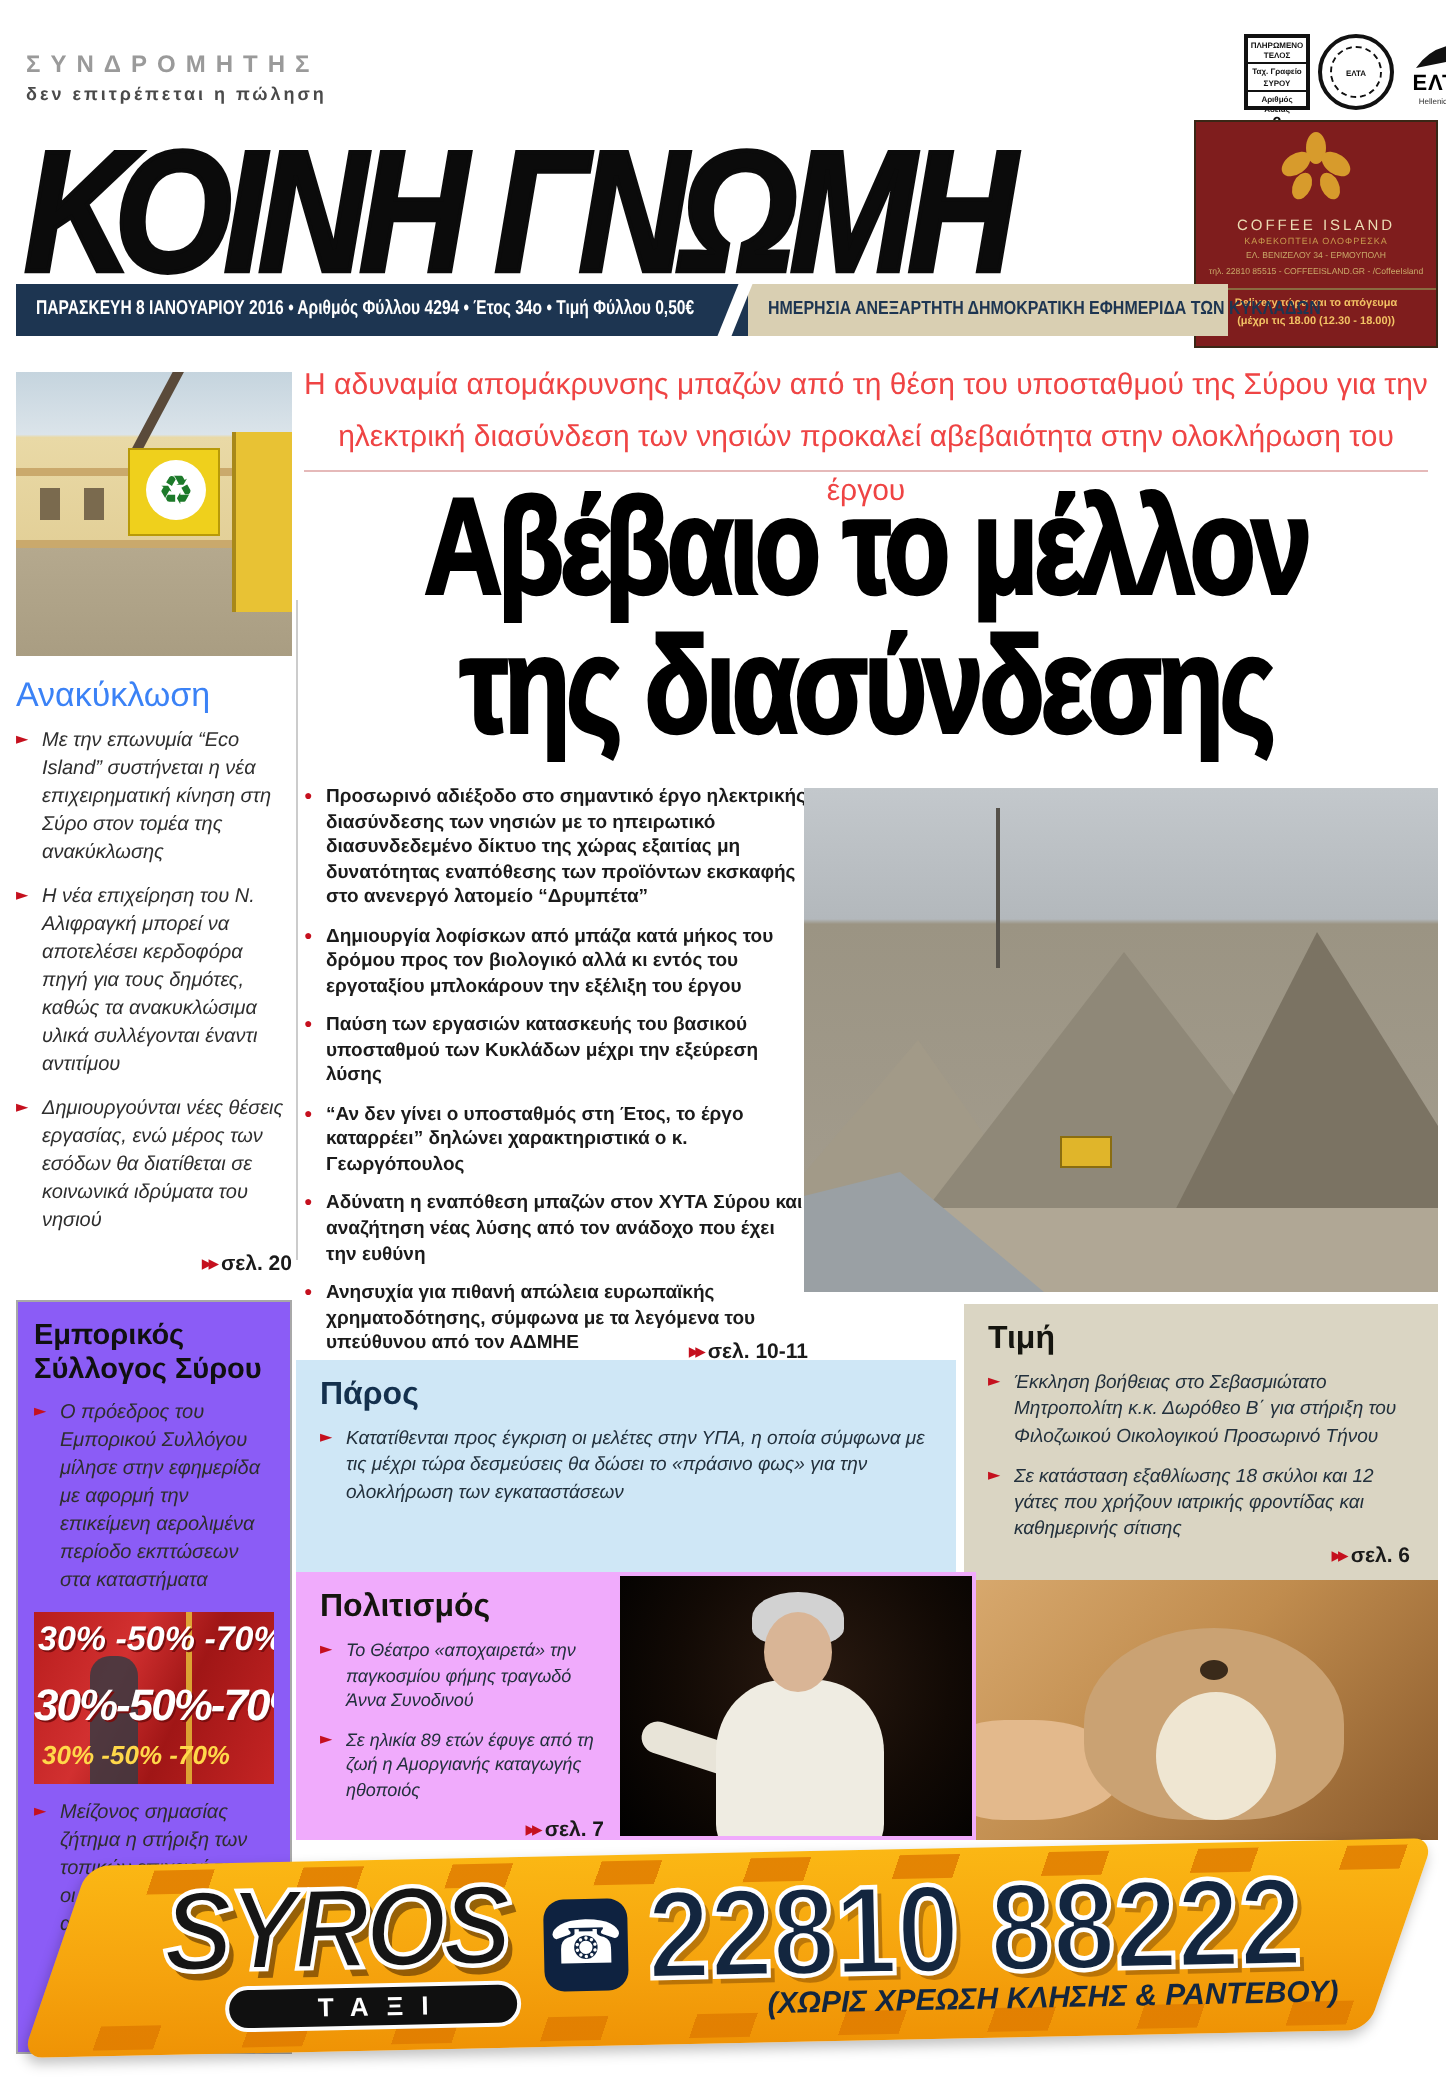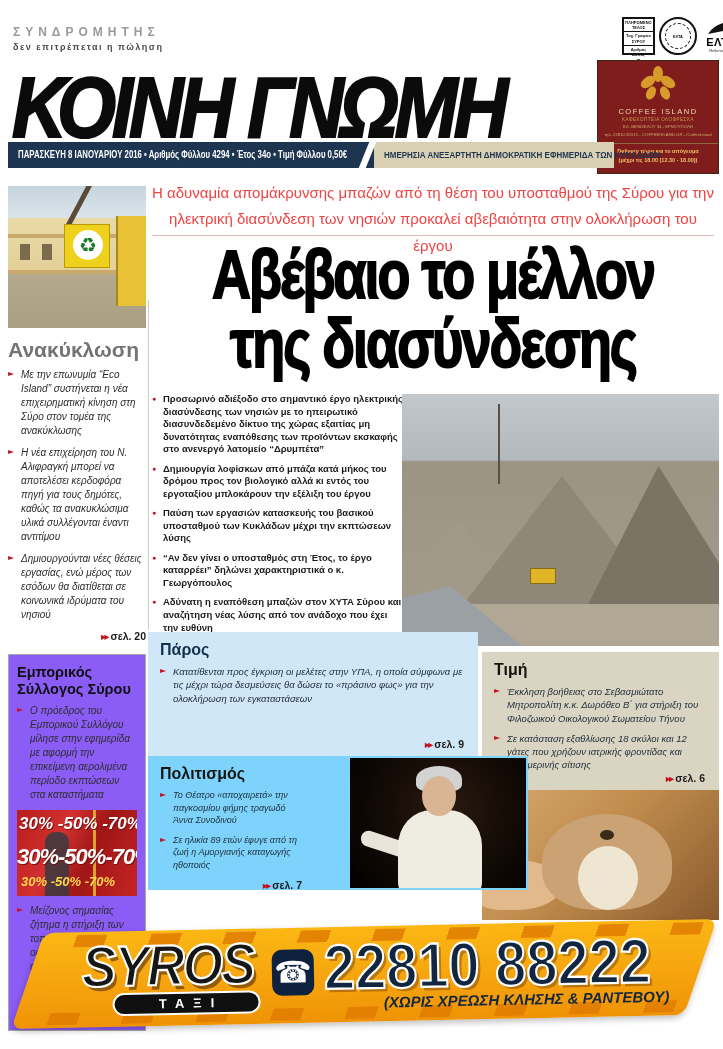--- a/index.html
+++ b/index.html
@@ -69,21 +69,21 @@
 
   .photo { position:relative; overflow:hidden; }
   .photo-recycle { width:138px; height:142px; background:linear-gradient(#c5d4de 0%, #dbe4ea 22%, #e9d9a6 23%, #e3d098 60%, #b5a98e 61%, #a99d82 100%); }
   .photo-recycle .stripe { position:absolute; left:0; right:0; height:4px; background:#caa96c; }
   .photo-recycle .crane { position:absolute; left:68px; top:-6px; width:5px; height:52px; background:#5a4a3a; transform:rotate(28deg); }
   .photo-recycle .bin { position:absolute; left:56px; top:38px; width:46px; height:44px; background:#efd01c; border:1px solid #b89a08; }
   .photo-recycle .bin .sym { position:absolute; left:8px; top:5px; width:30px; height:30px; background:#fff; border-radius:50%; color:#1d7a2a; font-size:20px; line-height:30px; text-align:center; font-family:"DejaVu Sans", sans-serif; }
   .photo-recycle .truck { position:absolute; right:0px; top:30px; width:30px; height:90px; background:#e8c234; border-left:2px solid #a8881a; }
   .photo-recycle .win { position:absolute; width:10px; height:16px; background:#7a6a4e; }
 
-  .rail-title { font-size:21px; font-weight:bold; color:#737373; margin:10px 0 6px; }
+  .rail-title { font-size:17px; font-weight:normal; color:#3b82f6; margin:10px 0 6px; }
   ul.blist { list-style:none; }
   ul.blist li { position:relative; padding-left:13px; margin-bottom:8px; font-size:10px; line-height:1.4; color:#2e2e2e;font-style:italic; }
   ul.blist li .mk::before { content:"►"; position:absolute; left:0; top:0; color:#c5101e; font-size:8px; font-family:"DejaVu Sans", sans-serif; }
   .pageref { text-align:right; font-size:10.5px; font-weight:bold; color:#1a1a1a; margin-top:2px; }
   .pageref .arr::before { content:"▸▸"; color:#c5101e; margin-right:3px; font-family:"DejaVu Sans", sans-serif; letter-spacing:-2px; }
 
   .commerce-box { margin-top:12px; border:1px solid #a8a8a8; background:#8b5cf6; padding:9px 8px 8px; }
   .commerce-box .box-title { font-size:14.5px; font-weight:bold; color:#101010; line-height:1.15; margin-bottom:7px; }
   .photo-sale { width:120px; height:86px; background:linear-gradient(115deg,#b81d1d 0%, #d23030 35%, #a01616 60%, #c52424 100%); margin:4px 0 8px; position:relative; color:#fff; font-style:italic; font-weight:bold; overflow:hidden; }
   .photo-sale .r1 { position:absolute; top:4px; left:2px; font-size:17px; white-space:nowrap; text-shadow:1px 1px 0 #7a0e0e; }
@@ -107,34 +107,34 @@
   .photo-quarry .pile3 { position:absolute; left:-20px; bottom:36px; width:140px; height:90px; background:#a29a88; clip-path:polygon(0 100%, 55% 0, 100% 100%); }
   .photo-quarry .ground { position:absolute; left:0; bottom:0; width:100%; height:42px; background:#b0a795; }
   .photo-quarry .road { position:absolute; left:0; bottom:0; width:120px; height:60px; background:#9aa0a4; clip-path:polygon(0 100%, 100% 100%, 40% 0, 0 20%); }
   .photo-quarry .digger { position:absolute; left:128px; bottom:62px; width:26px; height:16px; background:#e0b52a; border:1px solid #8a6d10; }
   .photo-quarry .pole { position:absolute; left:96px; top:10px; width:2px; height:80px; background:#55514a; }
 
   
   .secbox { position:absolute; padding:9px 12px; }
   .secbox .sec-title { font-size:16px; font-weight:bold; margin-bottom:6px; }
   .secbox ul.blist li { font-size:9.5px; color:#22303c; margin-bottom:7px; }
-  .box-paros { left:148px; top:632px; width:330px; height:128px; background:#cfe7f6; }
+  .box-paros { left:148px; top:680px; width:330px; height:128px; background:#cfe7f6; }
   .box-paros .sec-title { color:#14304d; }
   .box-paros .pageref, .box-tinos .pageref { position:absolute; right:14px; }
   .box-paros .pageref { bottom:10px; }
   .box-tinos { left:482px; top:652px; width:237px; height:268px; background:#dad5c3; }
   .box-tinos .sec-title { color:#15150f; }
   .box-tinos .pageref { top:118px; }
   .photo-dog { position:absolute; left:0; bottom:0; width:237px; height:130px; background:linear-gradient(135deg,#d8a96e 0%, #c08c4e 45%, #8a5a2c 100%); }
   .photo-dog .body { position:absolute; left:60px; top:24px; width:130px; height:96px; background:#caa273; border-radius:50% 50% 40% 40%; }
   .photo-dog .chest { position:absolute; left:96px; top:56px; width:60px; height:64px; background:#efe6d2; border-radius:50%; }
   .photo-dog .nose { position:absolute; left:118px; top:40px; width:14px; height:10px; background:#3a2a1a; border-radius:50%; }
   .photo-dog .hand { position:absolute; left:-10px; top:70px; width:90px; height:50px; background:#e3b98c; border-radius:40% 60% 60% 40%; }
 
-  .box-culture { left:148px; top:756px; width:380px; height:134px; background:#7dd3fc; }
+  .box-culture { left:148px; top:786px; width:340px; height:134px; background:#f0abfc; }
   .box-culture .sec-title { color:#15150f; }
   .box-culture .col { width:142px; }
   .box-culture ul.blist li { font-size:9px; }
   .photo-actress { position:absolute; right:2px; top:2px; width:176px; height:130px; background:radial-gradient(circle at 55% 40%, #2a1a10 0%, #120a05 55%, #000 100%); }
   .photo-actress .dress { position:absolute; left:48px; top:52px; width:84px; height:90px; background:#efece2; border-radius:40% 40% 20% 20%; }
   .photo-actress .face { position:absolute; left:72px; top:18px; width:34px; height:40px; background:#d9b596; border-radius:50%; }
   .photo-actress .hair { position:absolute; left:66px; top:8px; width:46px; height:26px; background:#d2d2d2; border-radius:50% 50% 30% 30%; }
   .photo-actress .arm { position:absolute; left:10px; top:78px; width:50px; height:16px; background:#e8e4d8; border-radius:8px; transform:rotate(18deg); }
 
   
@@ -258,21 +258,21 @@
         <li><span class="mk"></span><span>Μείζονος σημασίας ζήτημα η στήριξη των τοπικών επιχειρήσεων, οι οποίες αντιμετωπίζουν σοβαρά προβλήματα βιωσιμότητας</span></li>
       </ul>
       <div class="pageref"><span class="arr"></span><span>σελ. 5</span></div>
     </div>
   </div>
 
   <div class="main-bullets">
     <ul class="dlist">
       <li><span class="mk"></span><span>Προσωρινό αδιέξοδο στο σημαντικό έργο ηλεκτρικής διασύνδεσης των νησιών με το ηπειρωτικό διασυνδεδεμένο δίκτυο της χώρας εξαιτίας μη δυνατότητας εναπόθεσης των προϊόντων εκσκαφής στο ανενεργό λατομείο “Δρυμπέτα”</span></li>
       <li><span class="mk"></span><span>Δημιουργία λοφίσκων από μπάζα κατά μήκος του δρόμου προς τον βιολογικό αλλά κι εντός του εργοταξίου μπλοκάρουν την εξέλιξη του έργου</span></li>
-      <li><span class="mk"></span><span>Παύση των εργασιών κατασκευής του βασικού υποσταθμού των Κυκλάδων μέχρι την εκπτώσεων λύσης</span></li>
+      <li><span class="mk"></span><span>Παύση των εργασιών κατασκευής του βασικού υποσταθμού των Κυκλάδων μέχρι την εξεύρεση λύσης</span></li>
       <li><span class="mk"></span><span>“Αν δεν γίνει ο υποσταθμός στη Έτος, το έργο καταρρέει” δηλώνει χαρακτηριστικά ο κ. Γεωργόπουλος</span></li>
       <li><span class="mk"></span><span>Αδύνατη η εναπόθεση μπαζών στον ΧΥΤΑ Σύρου και αναζήτηση νέας λύσης από τον ανάδοχο που έχει την ευθύνη</span></li>
       <li><span class="mk"></span><span>Ανησυχία για πιθανή απώλεια ευρωπαϊκής χρηματοδότησης, σύμφωνα με τα λεγόμενα του υπεύθυνου από τον ΑΔΜΗΕ</span></li>
     </ul>
     <div class="main-pageref"><span class="arr"></span><span>σελ. 10-11</span></div>
   </div>
 
   <div class="photo photo-quarry">
     <div class="pile3"></div>
     <div class="pile1"></div>
@@ -287,21 +287,21 @@
     <div class="sec-title">Πάρος</div>
     <ul class="blist">
       <li><span class="mk"></span><span>Κατατίθενται προς έγκριση οι μελέτες στην ΥΠΑ, η οποία σύμφωνα με τις μέχρι τώρα δεσμεύσεις θα δώσει το «πράσινο φως» για την ολοκλήρωση των εγκαταστάσεων</span></li>
     </ul>
     <div class="pageref"><span class="arr"></span><span>σελ. 9</span></div>
   </div>
 
   <div class="secbox box-tinos">
     <div class="sec-title">Τιμή</div>
     <ul class="blist">
-      <li><span class="mk"></span><span>Έκκληση βοήθειας στο Σεβασμιώτατο Μητροπολίτη κ.κ. Δωρόθεο Β΄ για στήριξη του Φιλοζωικού Οικολογικού Σωματείου Τήνου</span></li>
+      <li><span class="mk"></span><span>Έκκληση βοήθειας στο Σεβασμιώτατο Μητροπολίτη κ.κ. Δωρόθεο Β΄ για στήριξη του Φιλοζωικού Οικολογικού Προσωρινό Τήνου</span></li>
       <li><span class="mk"></span><span>Σε κατάσταση εξαθλίωσης 18 σκύλοι και 12 γάτες που χρήζουν ιατρικής φροντίδας και καθημερινής σίτισης</span></li>
     </ul>
     <div class="pageref"><span class="arr"></span><span>σελ. 6</span></div>
     <div class="photo photo-dog">
       <div class="hand"></div>
       <div class="body"></div>
       <div class="chest"></div>
       <div class="nose"></div>
     </div>
   </div>

